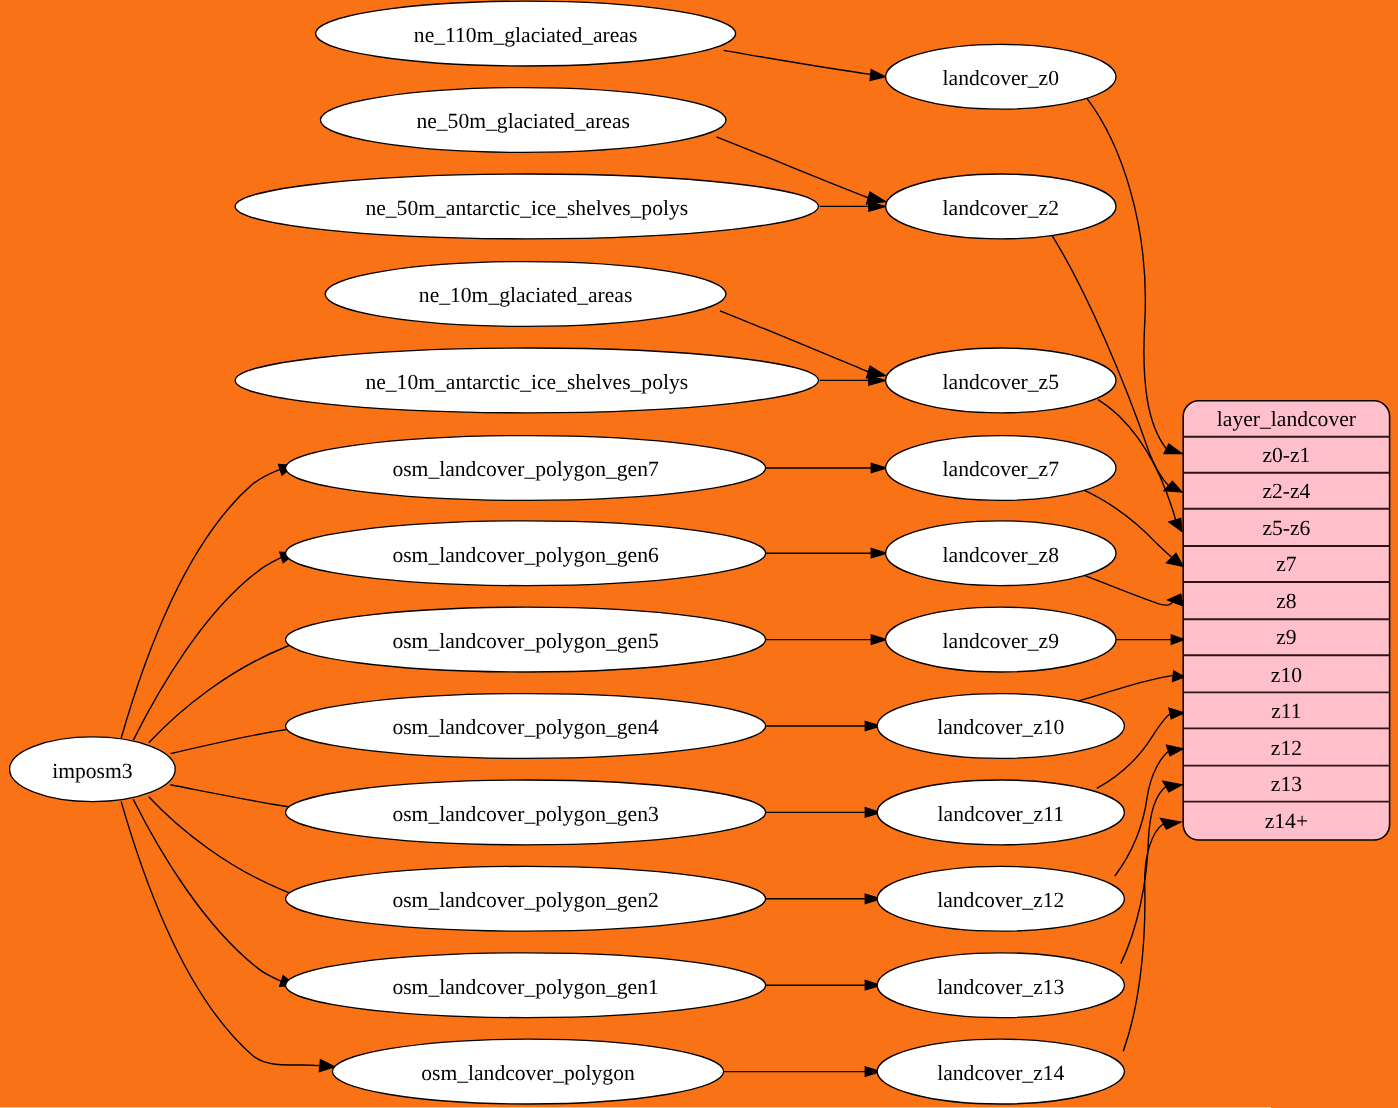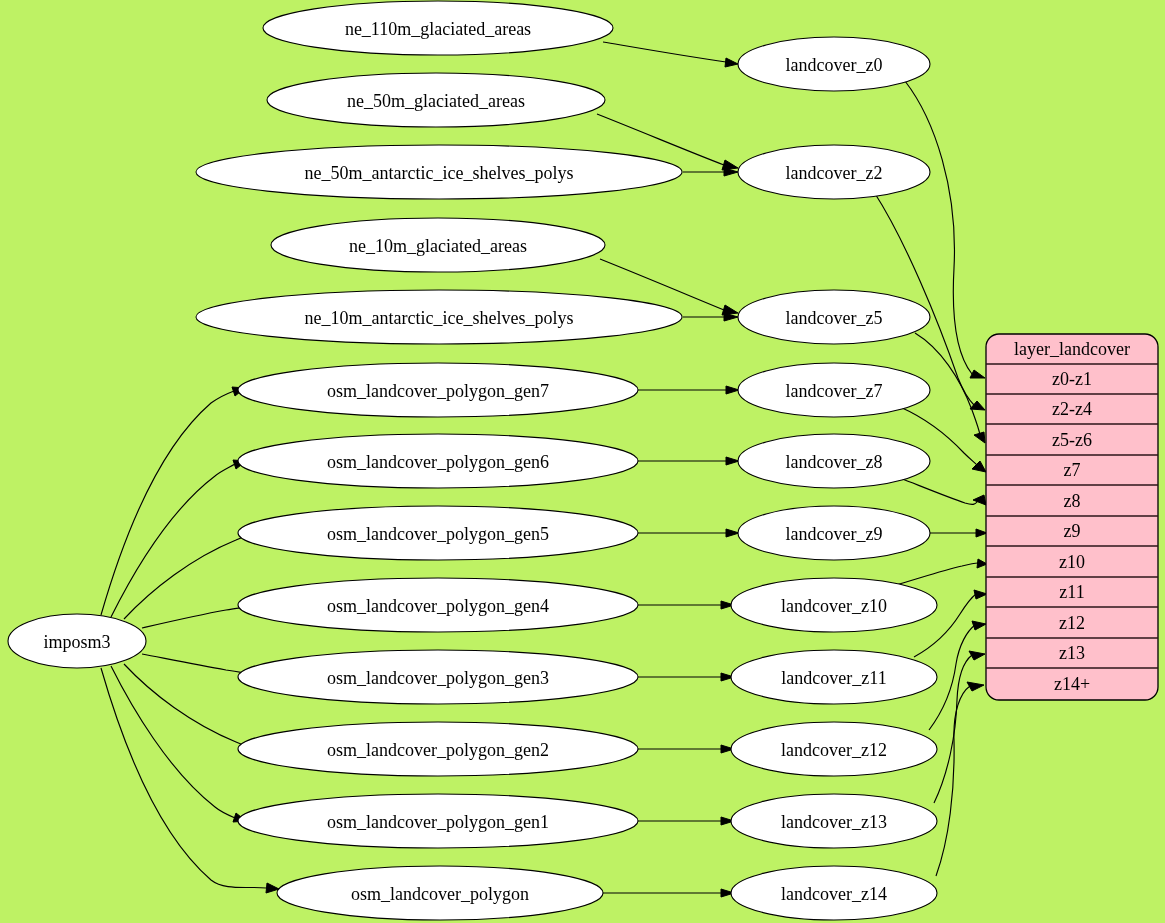--- a/index.html
+++ b/index.html
@@ -1,19 +1,19 @@
 <!DOCTYPE html>
 <html><head>
 <meta charset="utf-8">
 <style>
   html,body{margin:0;padding:0;background:#ffffff;}
   #canvas{
     position:relative;
     width:1165px;height:923px;
-    background:#bef264;
+    background:#f97316;
     font-family:"Liberation Serif","DejaVu Serif",serif;
     overflow:hidden;
   }
   svg#graph{position:absolute;left:0;top:0;width:1165px;height:923px;display:block;}
   .node-ellipse{fill:#ffffff;stroke:#000000;stroke-width:1.1;}
   .node-label{font-family:"Liberation Serif","DejaVu Serif",serif;font-size:18px;fill:#000000;text-anchor:middle;dominant-baseline:central;}
   .edge{fill:none;stroke:#000000;stroke-width:1.15;}
   .arrow{fill:#000000;stroke:#000000;stroke-width:1;}
   .tbl-body{fill:#ffc0cb;stroke:#000000;stroke-width:1.3;}
   .tbl-line{stroke:#2b1518;stroke-width:1.6;}

